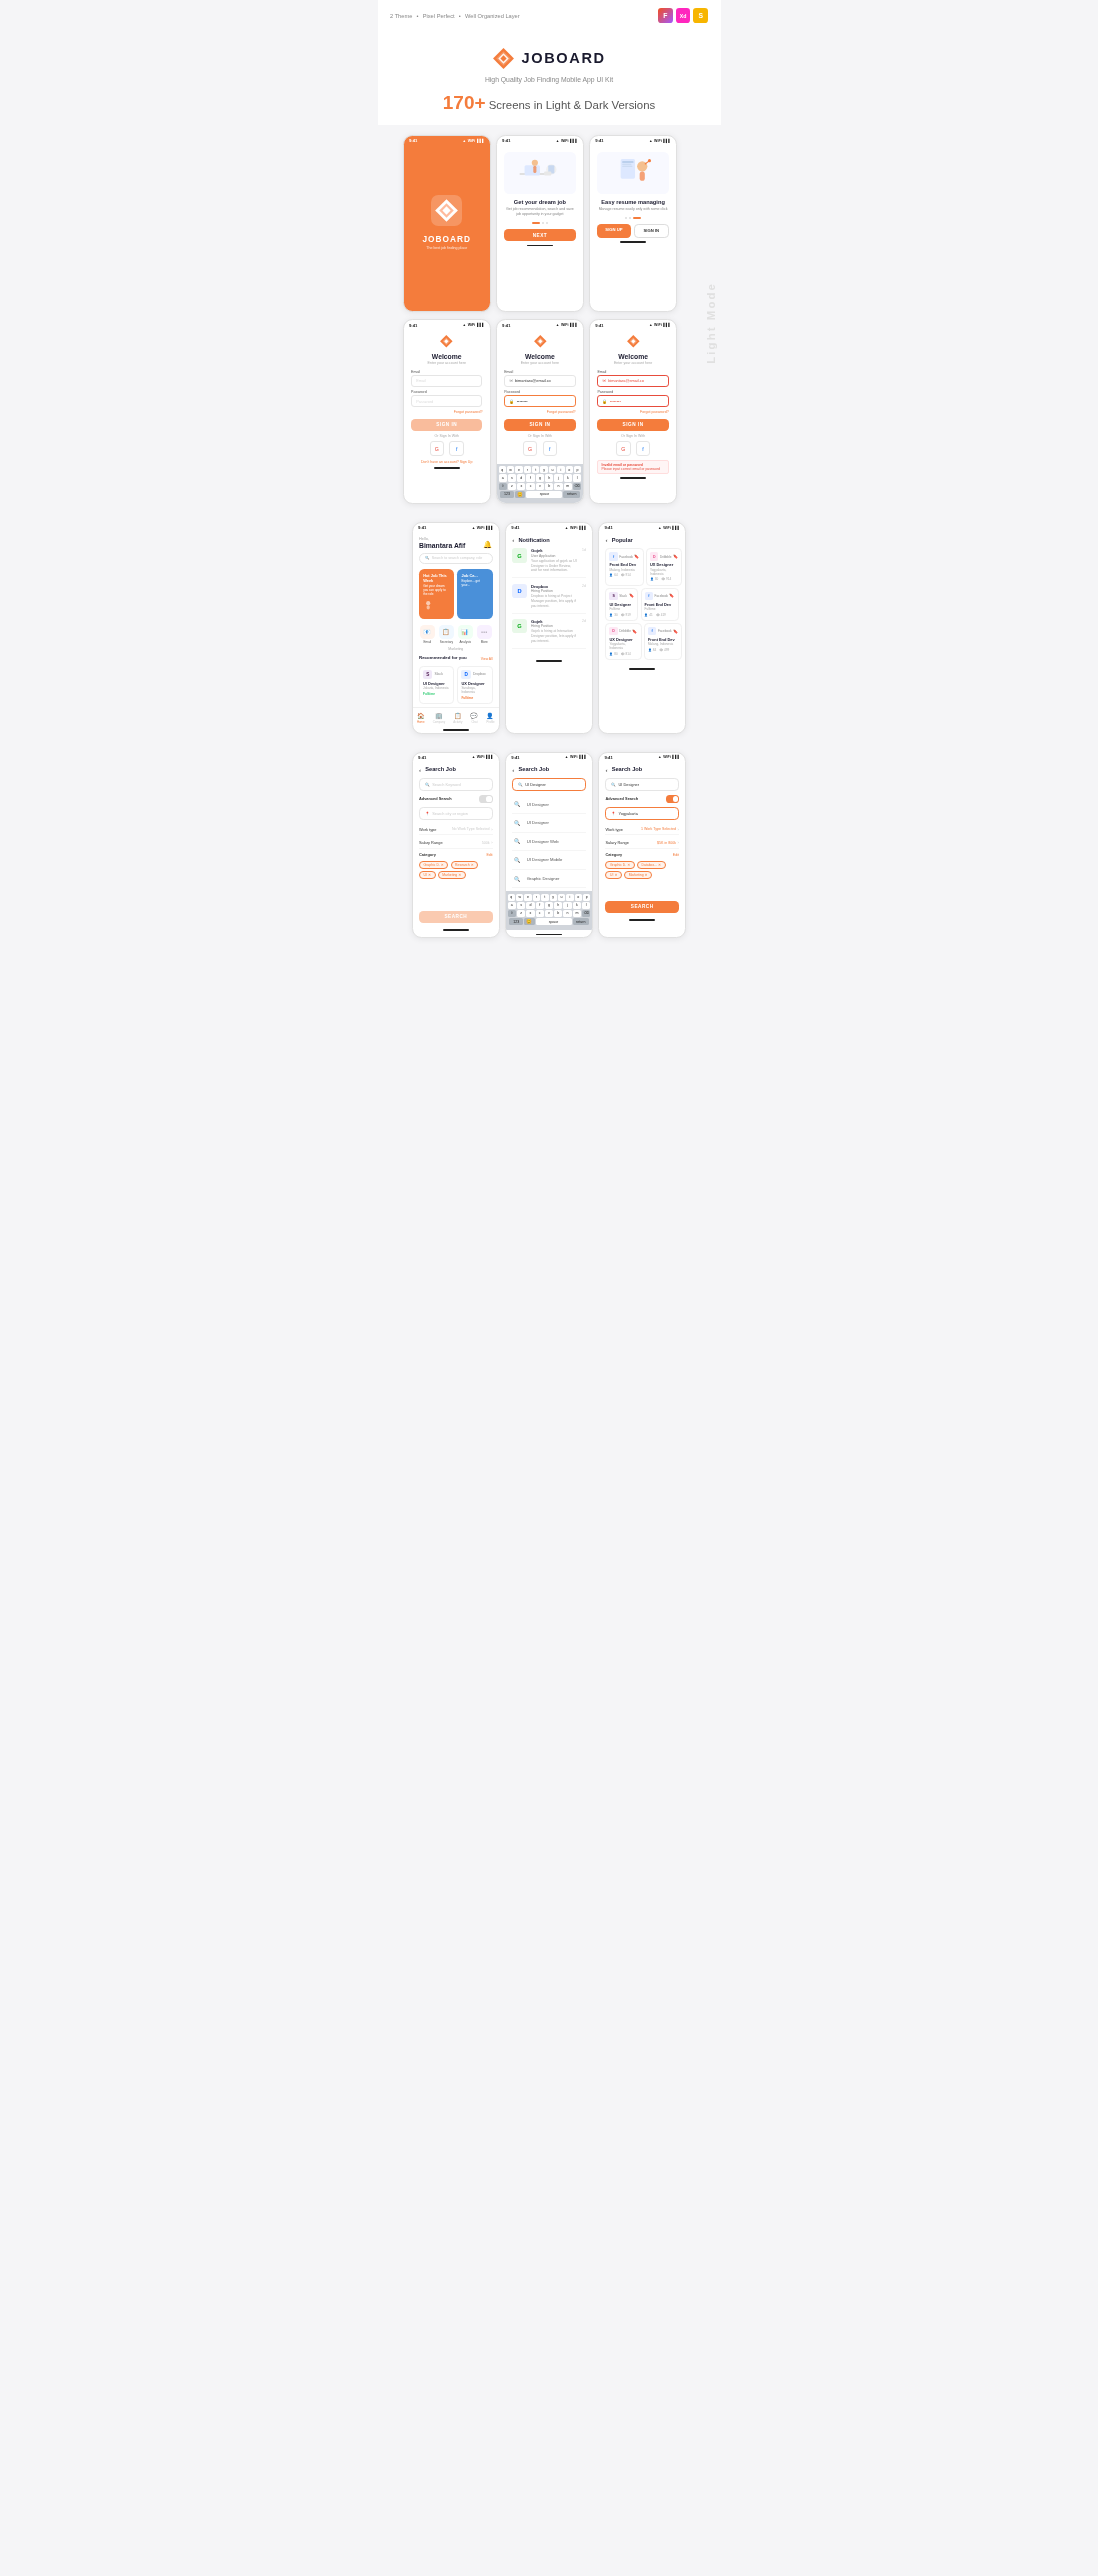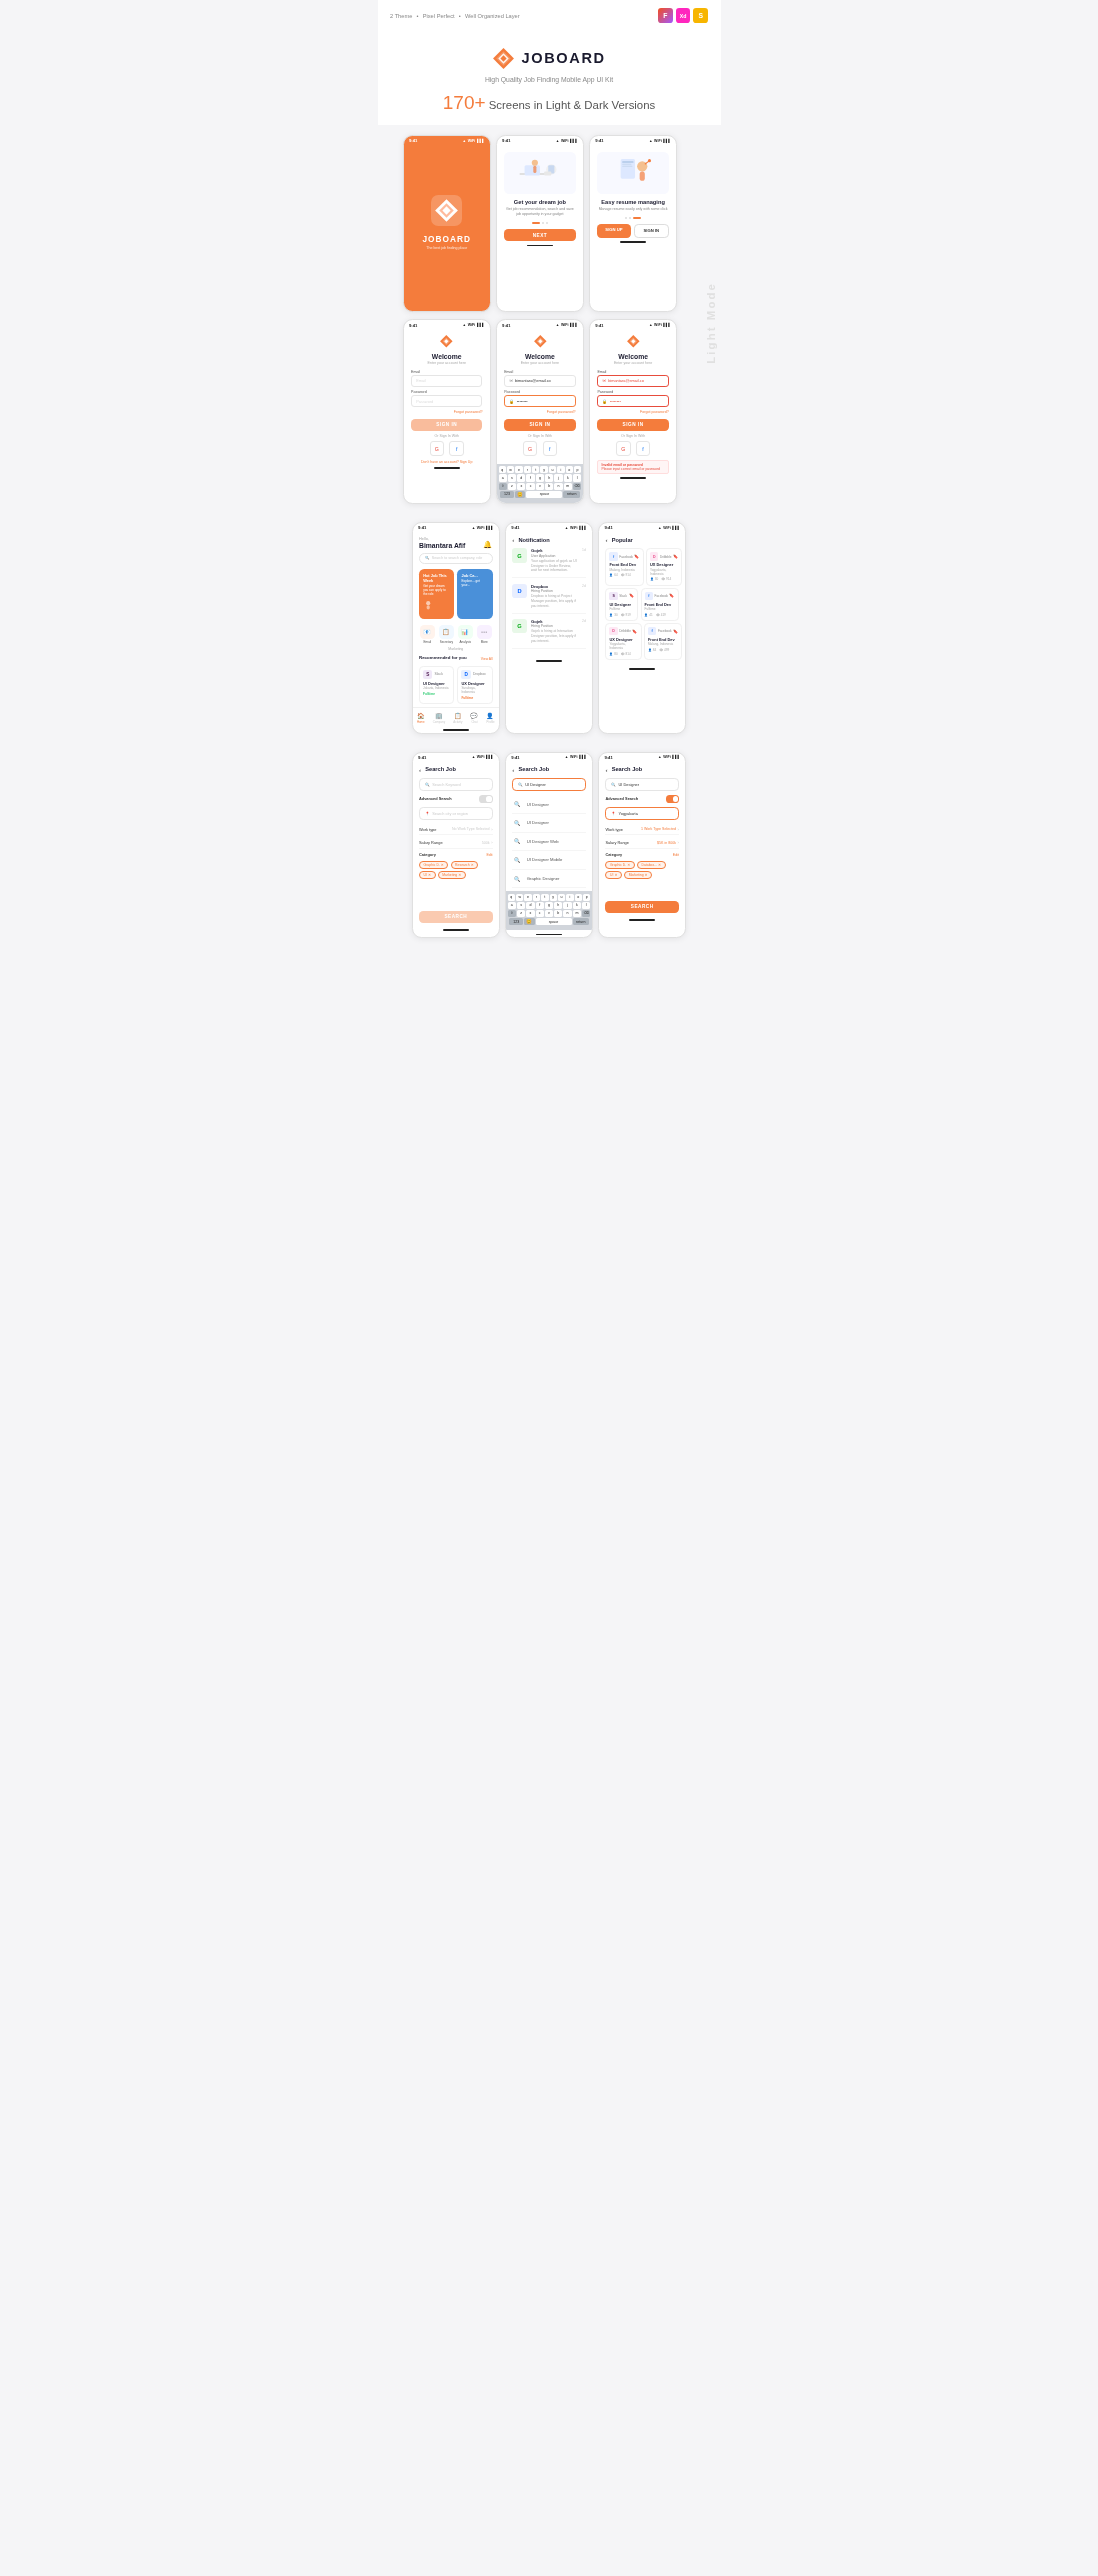--- a/index.html
+++ b/index.html
@@ -73,21 +73,21 @@
       color: #888;
       margin-bottom: 9.4px;
     }
     .screens-count {
       font-size: 11.4px;
       color: #555;
     }
     .screens-count .count {
       color: #f47c3c;
       font-size: 19px;
-      font-weight: 400;
+      font-weight: 700;
     }
     .screens-row {
       display: flex;
       gap: 5.2px;
       margin-bottom: 7.3px;
       justify-content: center;
     }
 
     
     .phone {

